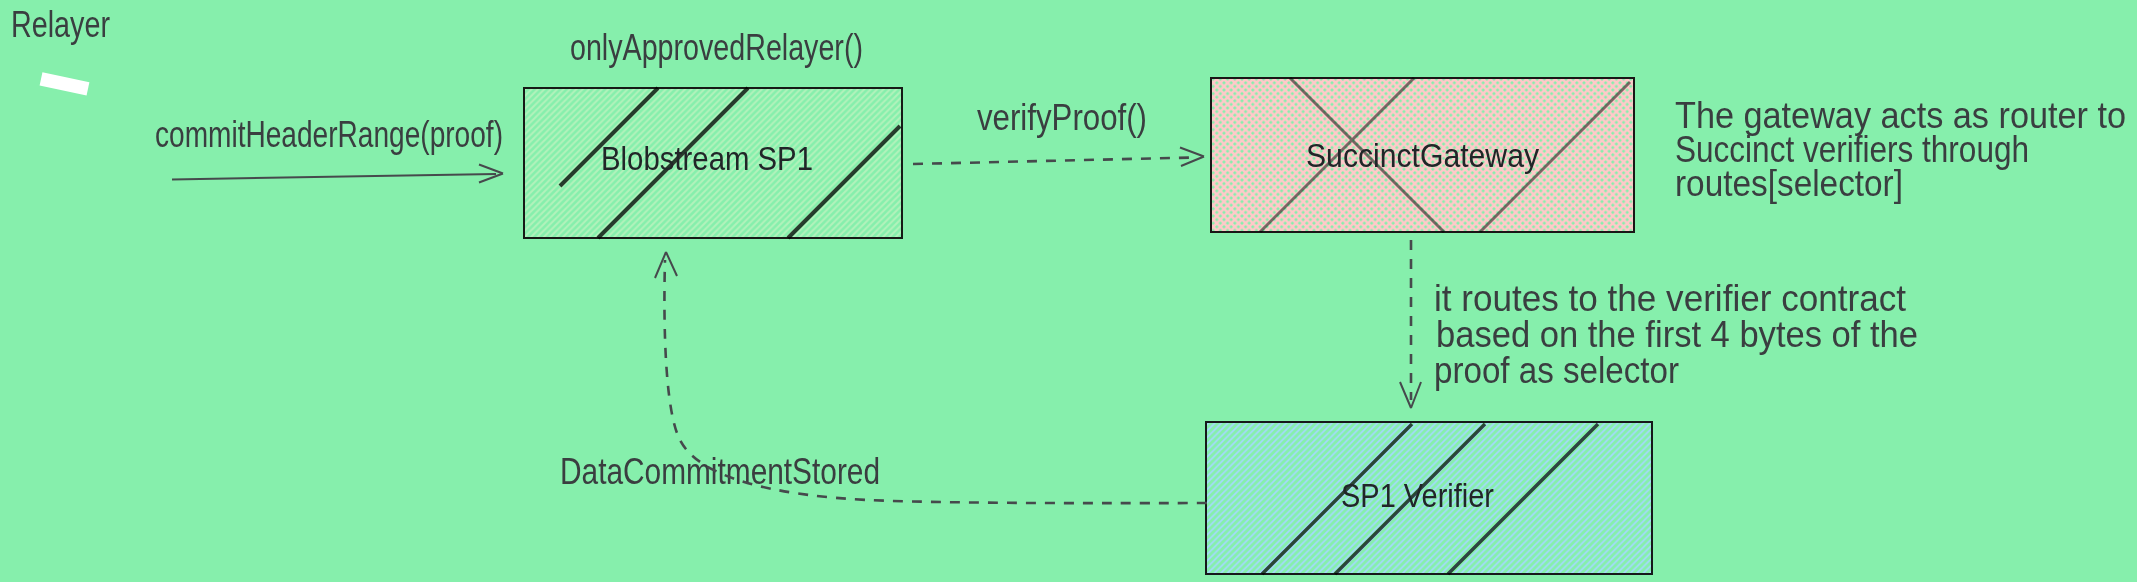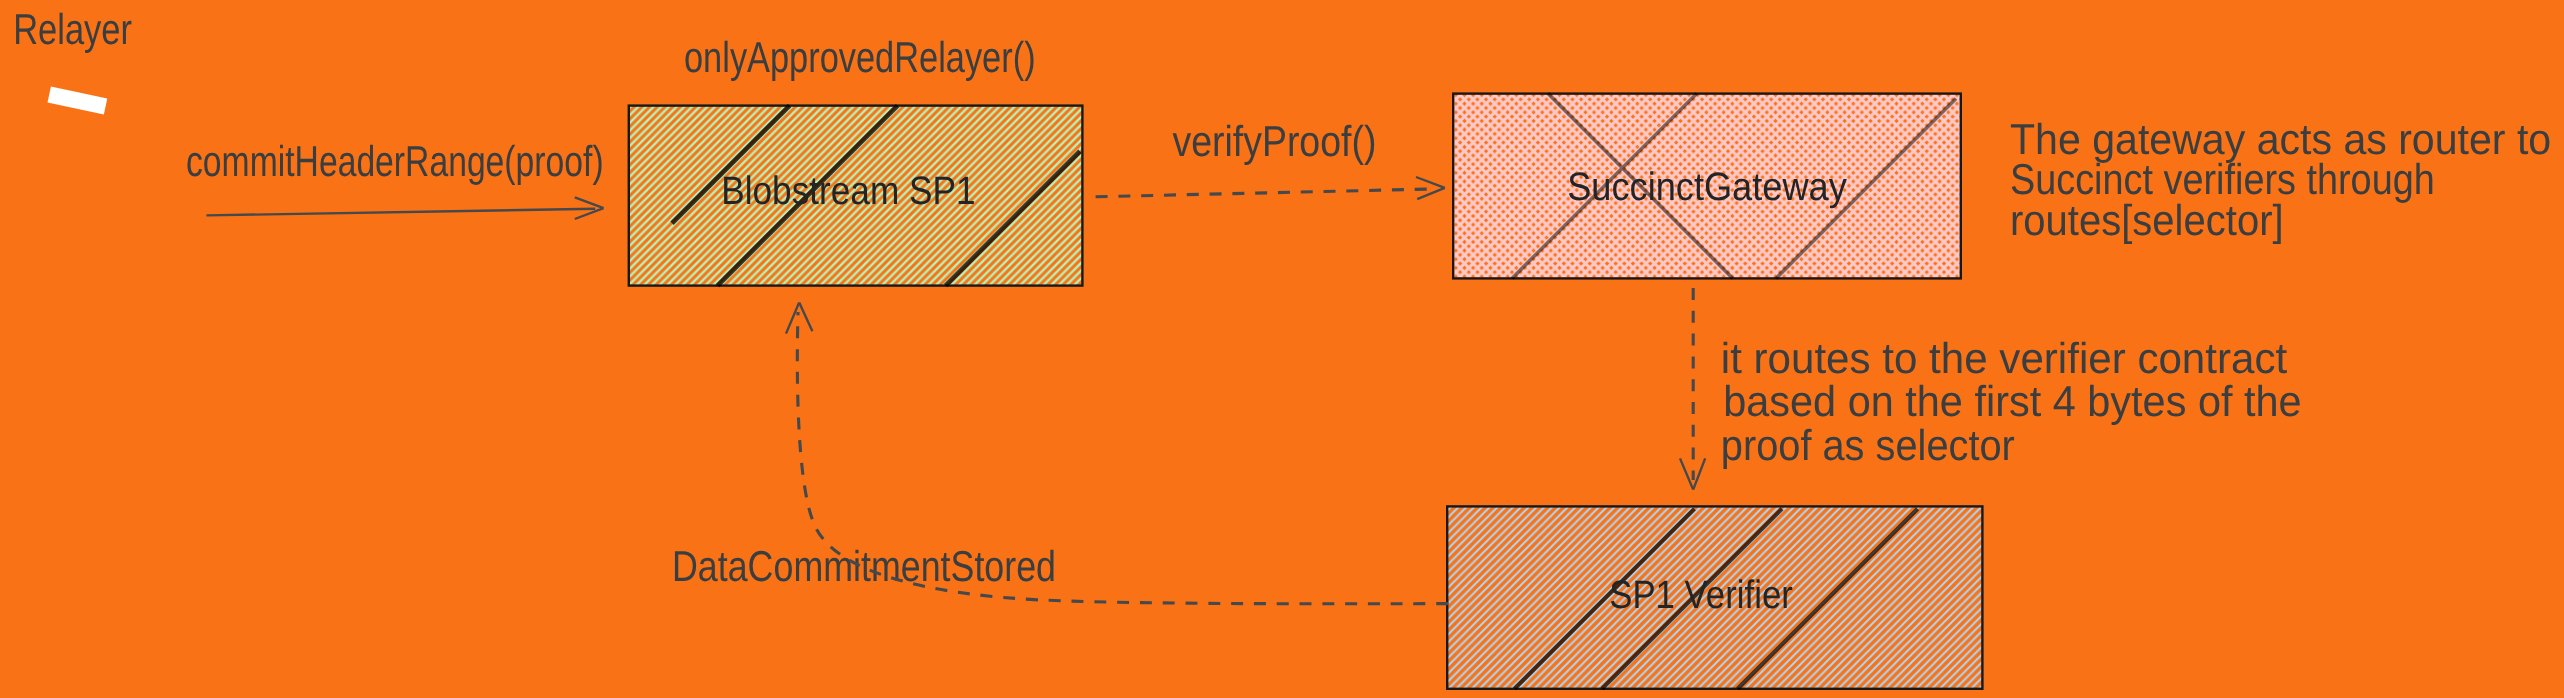--- a/index.html
+++ b/index.html
@@ -1,16 +1,16 @@
 <!DOCTYPE html>
 <html><head>
 <meta charset="utf-8">
 <style>
   html,body{margin:0;padding:0;background:#000;}
-  .stage{position:relative;width:2137px;height:582px;background:#f97316;overflow:hidden;}
+  .stage{position:relative;width:2137px;height:582px;background:#86efac;overflow:hidden;}
   svg text{font-family:"Liberation Sans",sans-serif;font-weight:400;}
 </style>
 </head>
 <body>
 <div class="stage">
 <svg width="2137" height="582" viewBox="0 0 2137 582">
   <defs>
     <pattern id="hgreen" width="6.4" height="6.4" patternUnits="userSpaceOnUse">
       <path d="M-1.6,1.6 L1.6,-1.6 M-1.6,8 L8,-1.6 M4.8,8 L8,4.8" stroke="#b2f2bb" stroke-width="2.0" fill="none"></path>
     </pattern>

